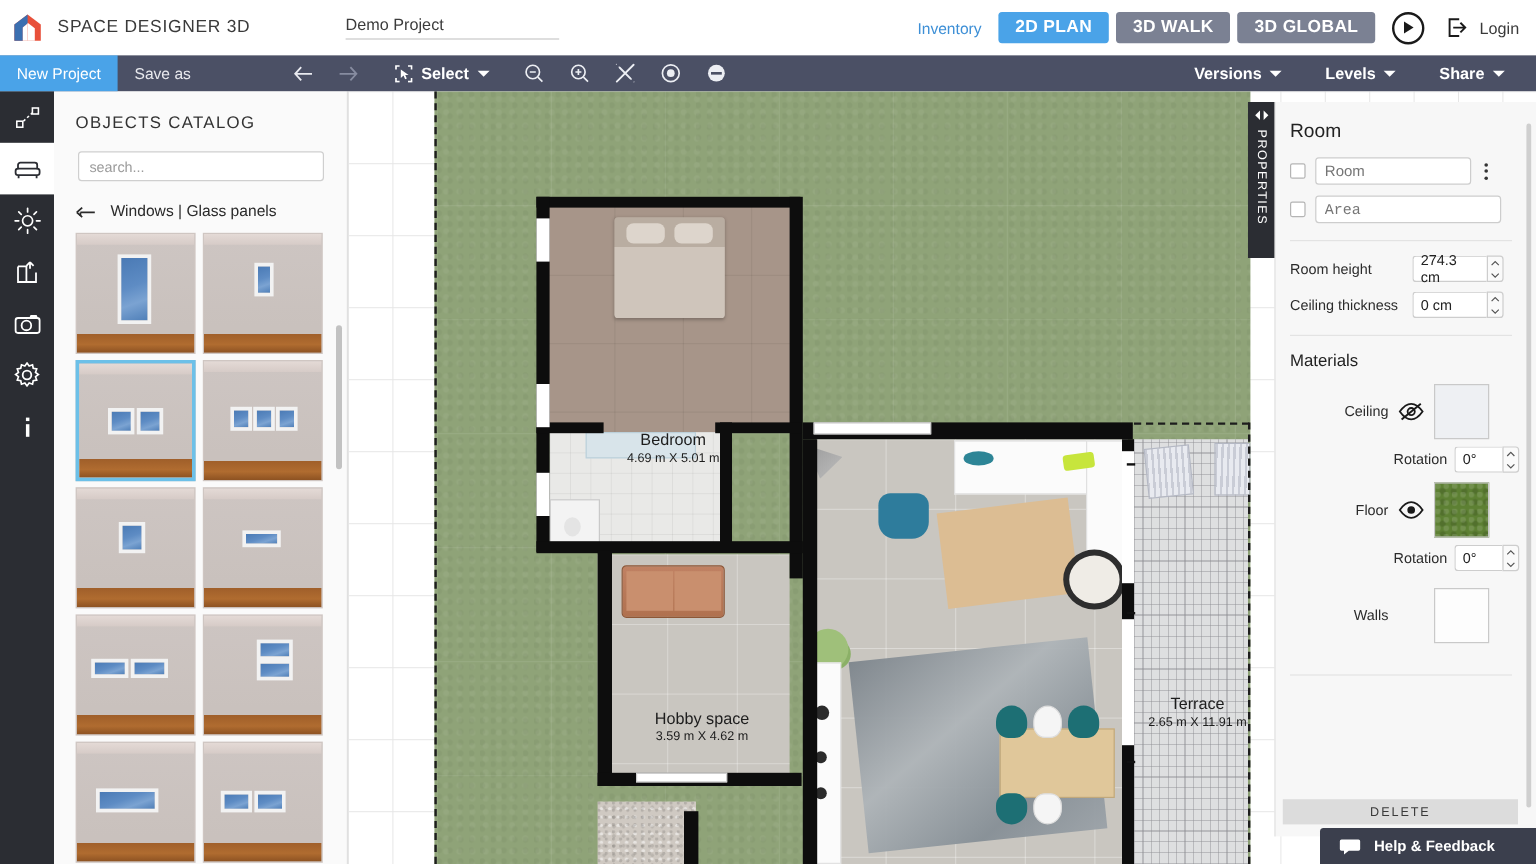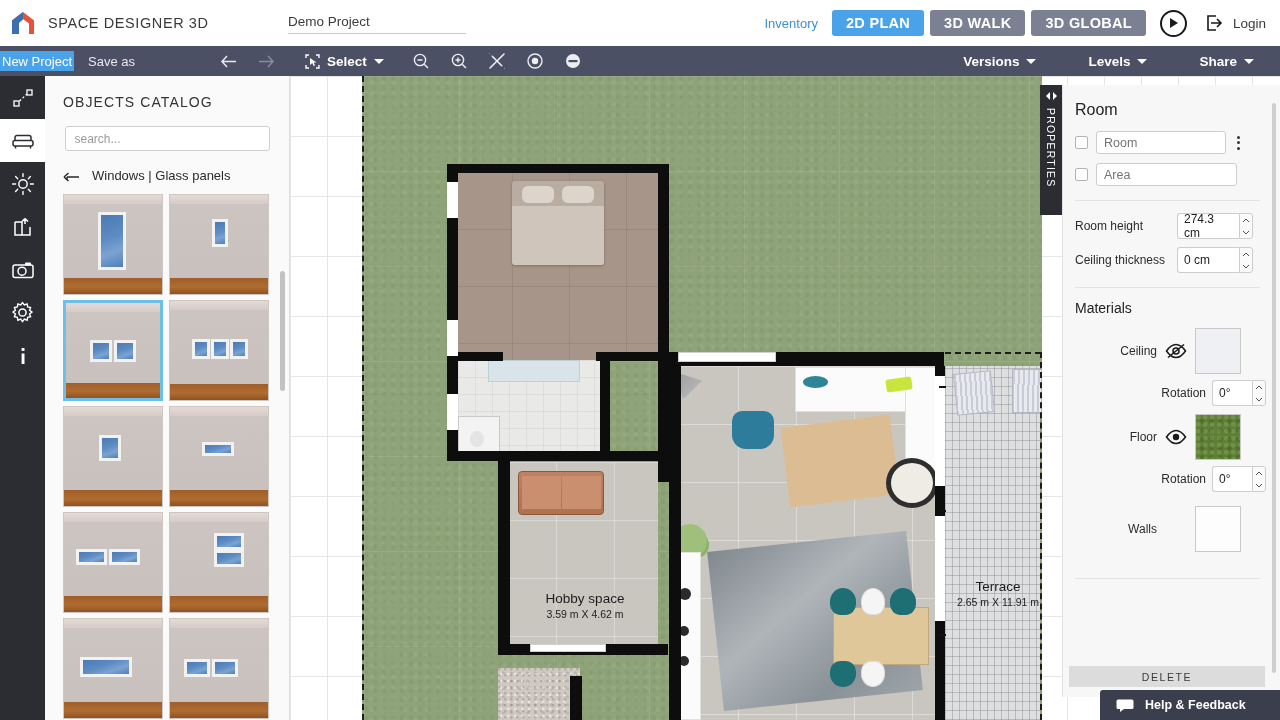--- a/index.html
+++ b/index.html
@@ -59,38 +59,38 @@
   }
   .login-wrap { display:flex; align-items:center; gap:8px; cursor:pointer; margin-right:6px;}
   .login-label { font-size: 13.5px; color:#3a3a3a; }
 
   
   .toolbar {
     position: absolute; top: 46px; left: 0; width: 1280px; height: 30px;
     background: #4b5065; display: flex; align-items: center; z-index: 39;
   }
   .tb-newproject {
-    height: 20px; background: #4aa3e8; color:#fff; font-size: 13px;
-    display:flex; align-items:center; padding: 0 2px; cursor:pointer;
+    height: 30px; background: #4aa3e8; color:#fff; font-size: 13px;
+    display:flex; align-items:center; padding: 0 14px; cursor:pointer;
     font-weight: 400;
   }
   .tb-saveas {
     color:#e8e9ee; font-size: 13px; padding: 0 14px; cursor:pointer;
   }
   .tb-icon {
     display:flex;align-items:center;justify-content:center;cursor:pointer;
     width:26px;height:26px;
   }
   .tb-nav { margin-left: 66px; display:flex; align-items:center; gap:12px; }
   .tb-select {
     margin-left: 26px; display:flex; align-items:center; gap:7px; cursor:pointer;
     color:#fff; font-size:13.5px; font-weight:bold;
   }
   .tb-zoomgroup { margin-left: 24px; display:flex; align-items:center; gap:12px; }
-  .tb-right { position:absolute; right: 8px; display:flex; align-items:center; gap:16px; }
+  .tb-right { position:absolute; right: 8px; display:flex; align-items:center; gap:0px; }
   .tb-menu {
     color:#fff; font-size:13.5px; font-weight:bold; display:flex; align-items:center;
     gap:7px; padding: 0 18px; cursor:pointer;
   }
   .caret { width:0;height:0;border-left:5px solid transparent;border-right:5px solid transparent;
            border-top:5px solid #fff; }
 
   
   .rail {
     position:absolute; top:76px; left:0; width:45px; height:644px;
@@ -265,21 +265,21 @@
   .kebab i { width:3px; height:3px; background:#333; border-radius:50%; display:block;}
   .hr { height:1px; background:#e3e3e3; margin:14px 6px 12px 6px; }
   .field-row {
     display:flex; align-items:center; margin:0 0 8px 6px; gap:6px;
   }
   .field-lbl { font-size:12px; color:#2b2b2b; width:96px; flex:none; }
   .spin-wrap { display:flex; align-items:stretch; }
   .spin-val {
     width:62px; height:22px; border:1px solid #cdcdcd; border-right:none;
     border-radius:3px 0 0 3px; background:#fff; font-size:12px; color:#222;
-    padding:12px 6px; display:flex; align-items:center;
+    padding:2px 6px; display:flex; align-items:center;
   }
   .spin-btns {
     width:14px; border:1px solid #cdcdcd; border-radius:0 3px 3px 0; background:#fafafa;
     display:flex; flex-direction:column;
   }
   .spin-btns div { flex:1; display:flex; align-items:center; justify-content:center; cursor:pointer;}
   .sel-wrap { display:flex; align-items:center; position:relative; }
   .sel-box {
     width:84px; height:22px; border:1px solid #cdcdcd; border-radius:3px; background:#fff;
     font-size:12px; color:#222; padding:0 18px 0 6px; display:flex; align-items:center;
@@ -667,20 +667,24 @@
     <div class="bldg-wall" style="left:280px;top:600px;width:12px;height:120px;"></div>
 
     <div style="position:absolute;left:750px;top:276px;width:0;height:368px;border-left:2px dashed #1d1d1d;"></div>
     <div style="position:absolute;left:655px;top:276px;width:96px;height:0;border-top:2px dashed #1d1d1d;"></div>
 
     <div class="furn" style="left:645px;top:214px;"></div>
     <div class="furn" style="left:649px;top:310px;width:7px;height:2px;background:#111;"></div>
     <div class="furn" style="left:649px;top:434px;width:7px;height:2px;background:#111;"></div>
     <div class="furn" style="left:649px;top:558px;width:7px;height:2px;background:#111;"></div>
 
+    <div class="room-label" style="left:191px;top:283px;width:160px;">
+      <span class="nm">Bedroom</span>
+      <span class="dm">4.69 m X 5.01 m</span>
+    </div>
     <div class="room-label" style="left:215px;top:515px;width:160px;">
       <span class="nm">Hobby space</span>
       <span class="dm">3.59 m X 4.62 m</span>
     </div>
     <div class="room-label" style="left:628px;top:503px;width:160px;">
       <span class="nm">Terrace</span>
       <span class="dm">2.65 m X 11.91 m</span>
     </div>
 
   </div>
@@ -702,21 +706,21 @@
         <input class="prop-input" style="width: 130px;" type="text" placeholder="Room">
         <div class="kebab">
             <i></i>
             <i></i>
             <i></i>
           </div>
       </div>
 
       <div class="prop-check-row">
         <div class="chk"></div>
-        <input class="prop-input" style="width: 141px;" type="text" placeholder="Area">
+        <input class="prop-input" style="width: 155px; font-family: Liberation Mono, monospace;" type="text" placeholder="Area">
       </div>
 
       <div class="hr"></div>
 
       <div class="field-row">
         <span class="field-lbl">Room height</span>
         <div class="spin-wrap">
           <div class="spin-val">274.3 cm</div>
           <div class="spin-btns">
             <div>

